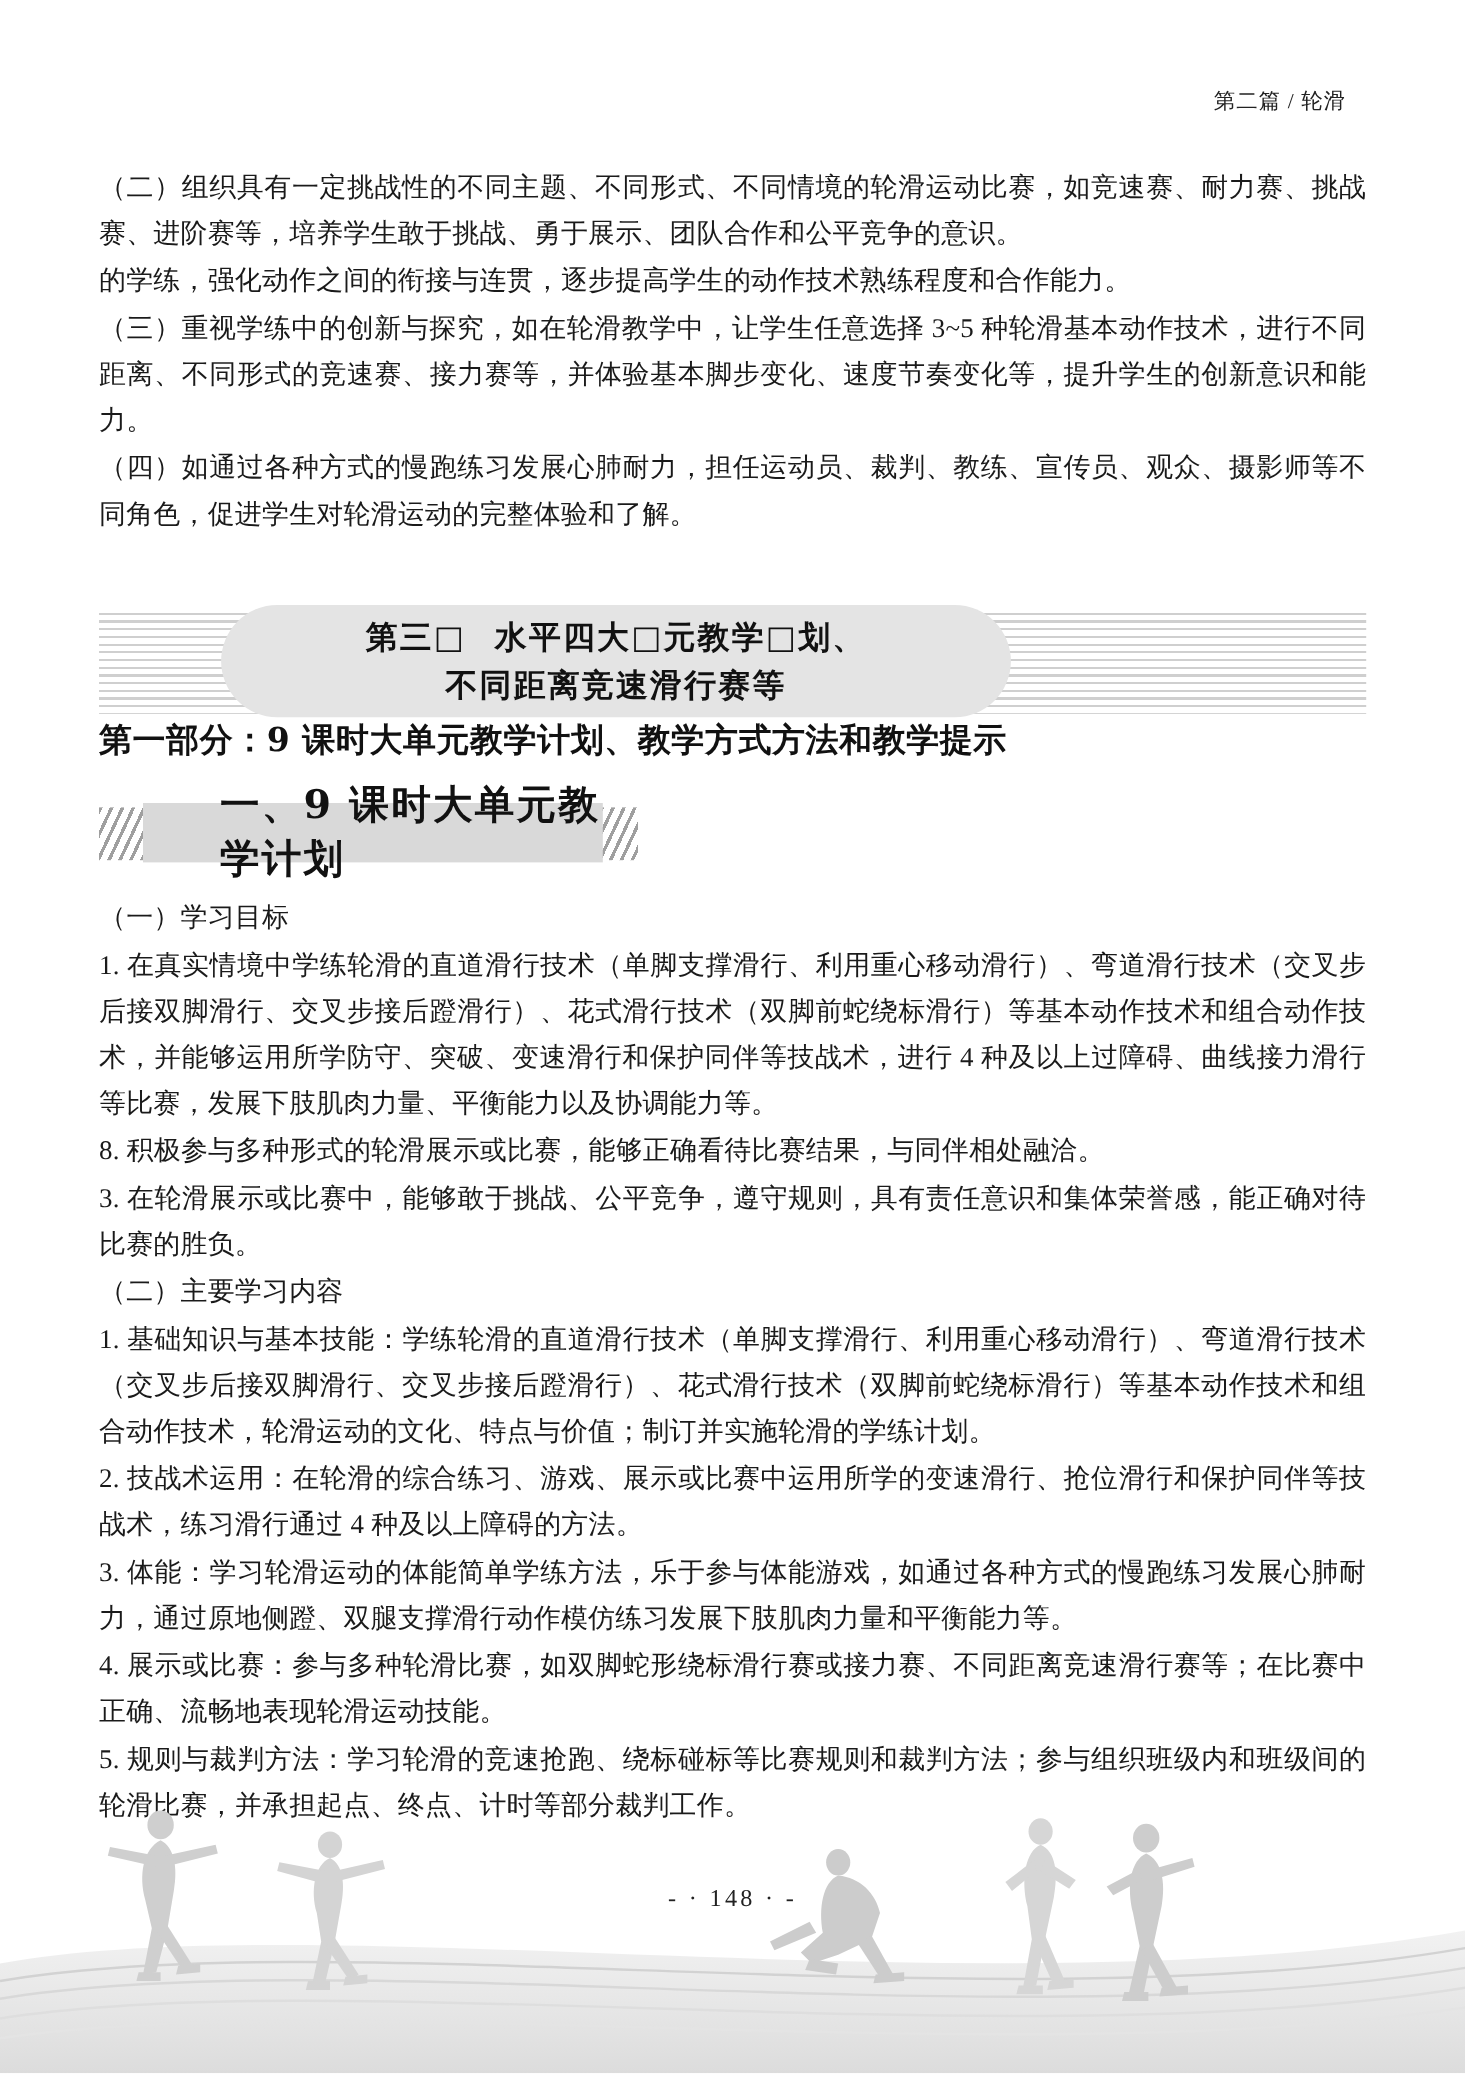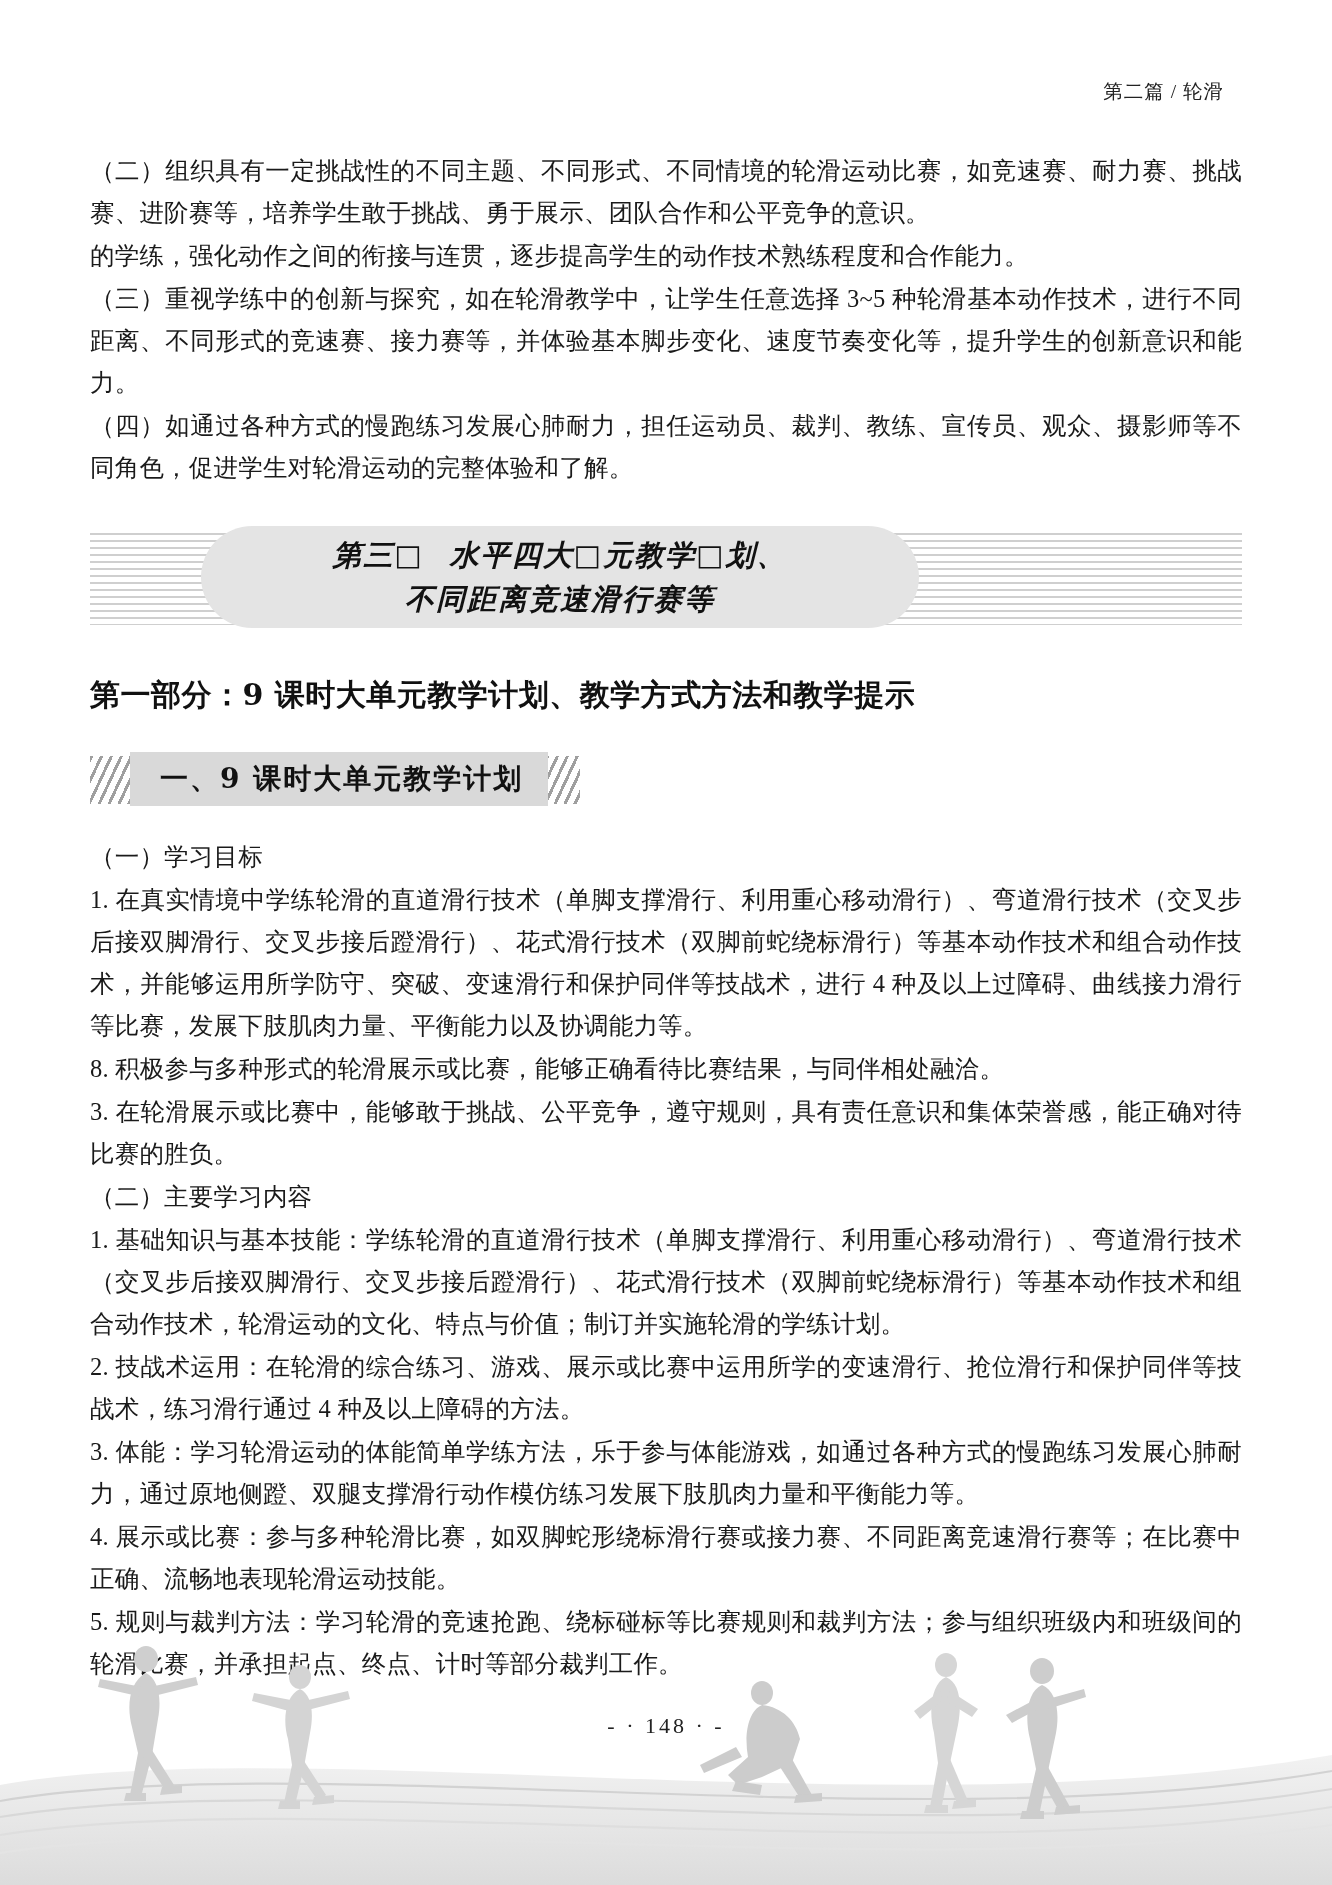--- a/index.html
+++ b/index.html
@@ -45,23 +45,22 @@
     font-size: 24.5px;
     line-height: 42px;
     text-align: justify;
     text-justify: inter-ideograph;
     letter-spacing: 0.2px;
   }
 
   
   .banner-wrap {
     position: relative;
-    margin-top: 38px;
+    margin-top: 62px;
     height: 102px;
-    font-style: italic;
   }
   .banner-stripes {
     position: absolute;
     left: 0;
     top: 6px;
     width: 1152px;
     height: 92px;
     background: repeating-linear-gradient(
       to bottom,
       #cfcfcf 0px, #cfcfcf 2px,
@@ -88,21 +87,20 @@
     font-size: 29px;
     letter-spacing: 2px;
     color: #111;
     line-height: 44px;
     white-space: nowrap;
   }
   .banner-box .l1 .gap { display: inline-block; width: 26px; }
 
   
   .part-heading {
-    margin-top: 46px;
     font-family: "DejaVu Serif", serif;
     font-weight: bold;
     font-size: 30px;
     letter-spacing: 0.5px;
     color: #111;
   }
 
   
   .subbar-wrap {
     position: relative;
@@ -134,23 +132,24 @@
     left: 40px; top: 0px;
     width: 418px; height: 54px;
     background: #d9d9d9;
     display: flex;
     align-items: center;
     padding-left: 30px;
   }
   .subbar-box span {
     font-family: "DejaVu Serif", serif;
     font-weight: bold;
-    font-size: 28px;
+    font-size: 36px;
     letter-spacing: 2px;
     color: #111;
+    margin-left: 40px;
   }
 
   .body2 { margin-top: 22px; }
 
   
   .footer {
     position: absolute;
     left: 0;
     bottom: 0;
     width: 1332px;

